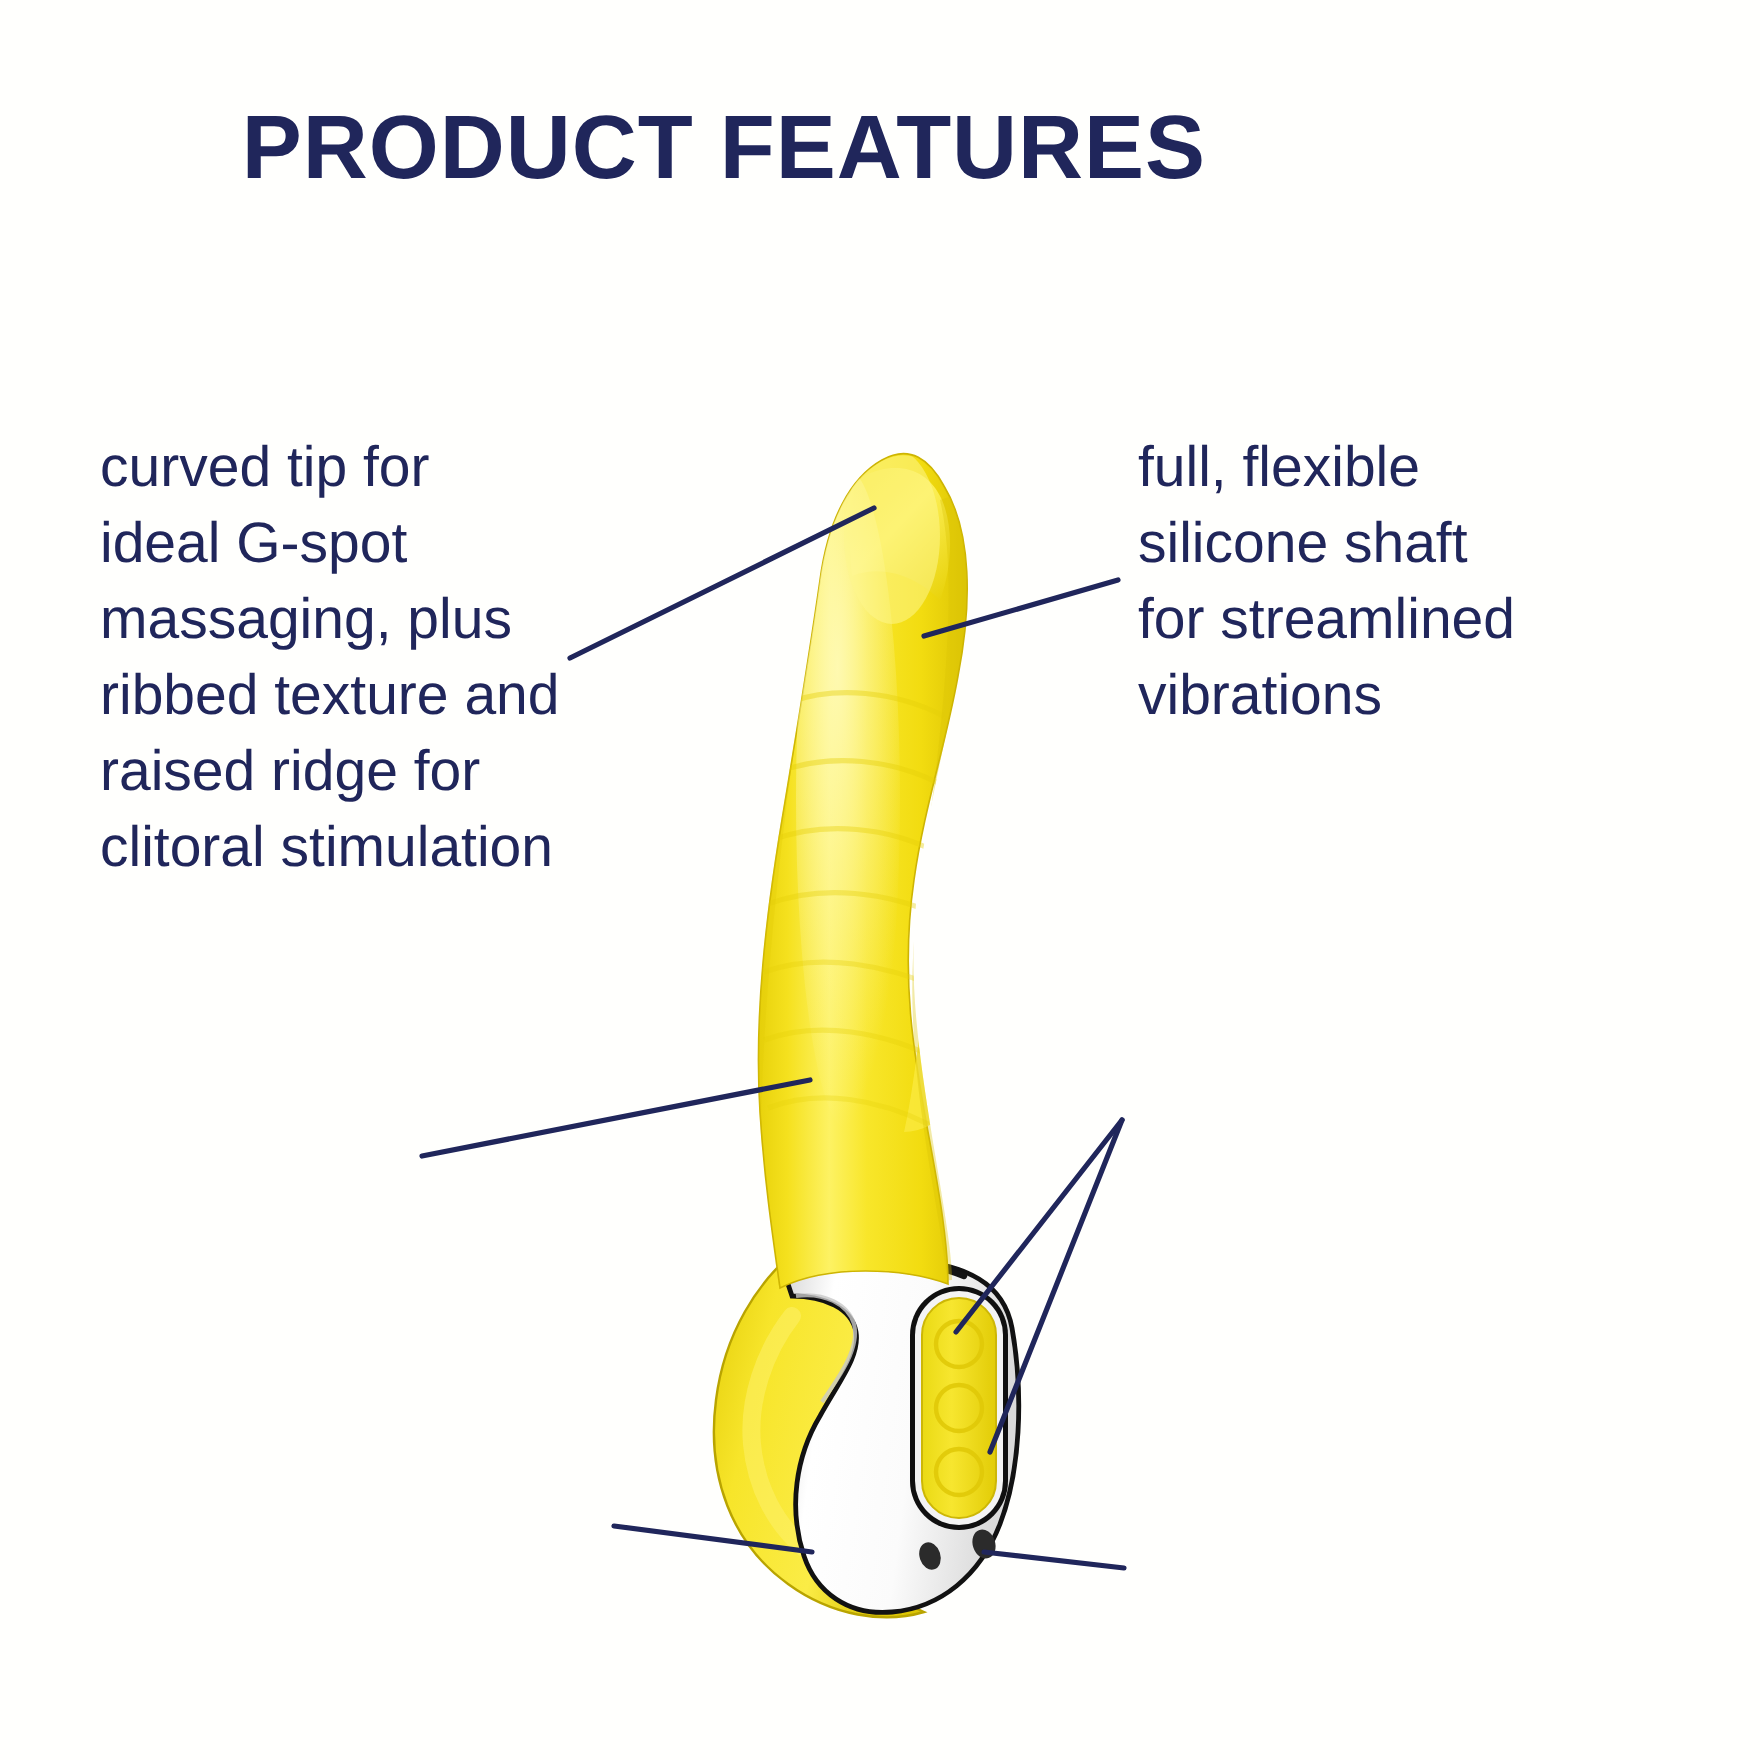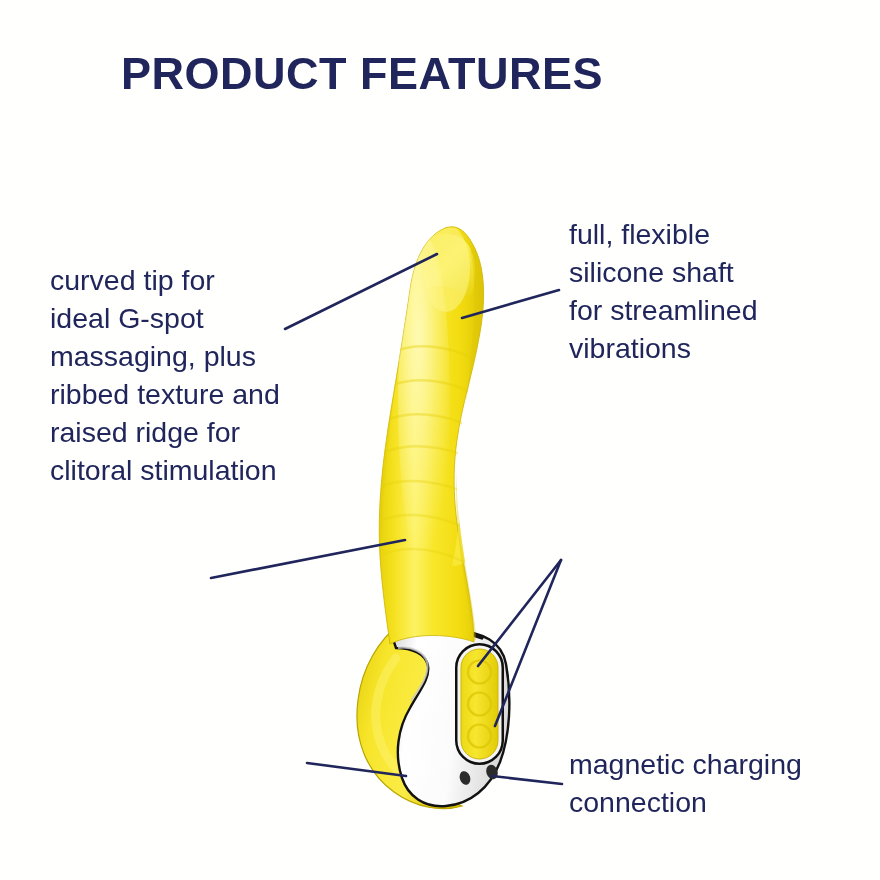--- a/index.html
+++ b/index.html
@@ -36,21 +36,21 @@
     color: #20265b;
     font-size: 28.5px;
     line-height: 38px;
     font-family: "Liberation Sans", sans-serif;
     font-weight: 500;
     white-space: pre-line;
   }
   .callout.left  { text-align: left; }
   .callout.right { text-align: left; }
 
-  #callout-curved-tip      { left: 50px;  top: 215px; width: 300px; margin-top: 46px; }
+  #callout-curved-tip      { left: 50px;  top: 215px; width: 300px; }
   #callout-flexible-shaft  { left: 569px; top: 215px; width: 300px; }
   #callout-body-safe       { left: 50px;  top: 518px; width: 250px; }
   #callout-vibration-modes { left: 569px; top: 480px; width: 305px; }
   #callout-ring-handle     { left: 50px;  top: 705px; width: 290px; }
   #callout-charging        { left: 569px; top: 745px; width: 300px; }
 
   #product-stage {
     position: absolute;
     left: 0;
     top: 0;
@@ -74,22 +74,20 @@
 clitoral stimulation</div>
 
   <div class="callout right" id="callout-flexible-shaft">full, flexible
 silicone shaft
 for streamlined
 vibrations</div>
 
 
 
 
-  <div class="callout right" id="callout-charging">magnetic charging
-connection</div>
 
   <svg id="product-stage" viewBox="0 0 880 880" width="880" height="880">
     <defs>
       <linearGradient id="shaftGrad" x1="0" y1="0" x2="1" y2="0">
         <stop offset="0%" stop-color="#e8d20c"></stop>
         <stop offset="14%" stop-color="#f5e11e"></stop>
         <stop offset="34%" stop-color="#fdf263"></stop>
         <stop offset="52%" stop-color="#f8e62a"></stop>
         <stop offset="78%" stop-color="#f2dc10"></stop>
         <stop offset="100%" stop-color="#ddc505"></stop>

